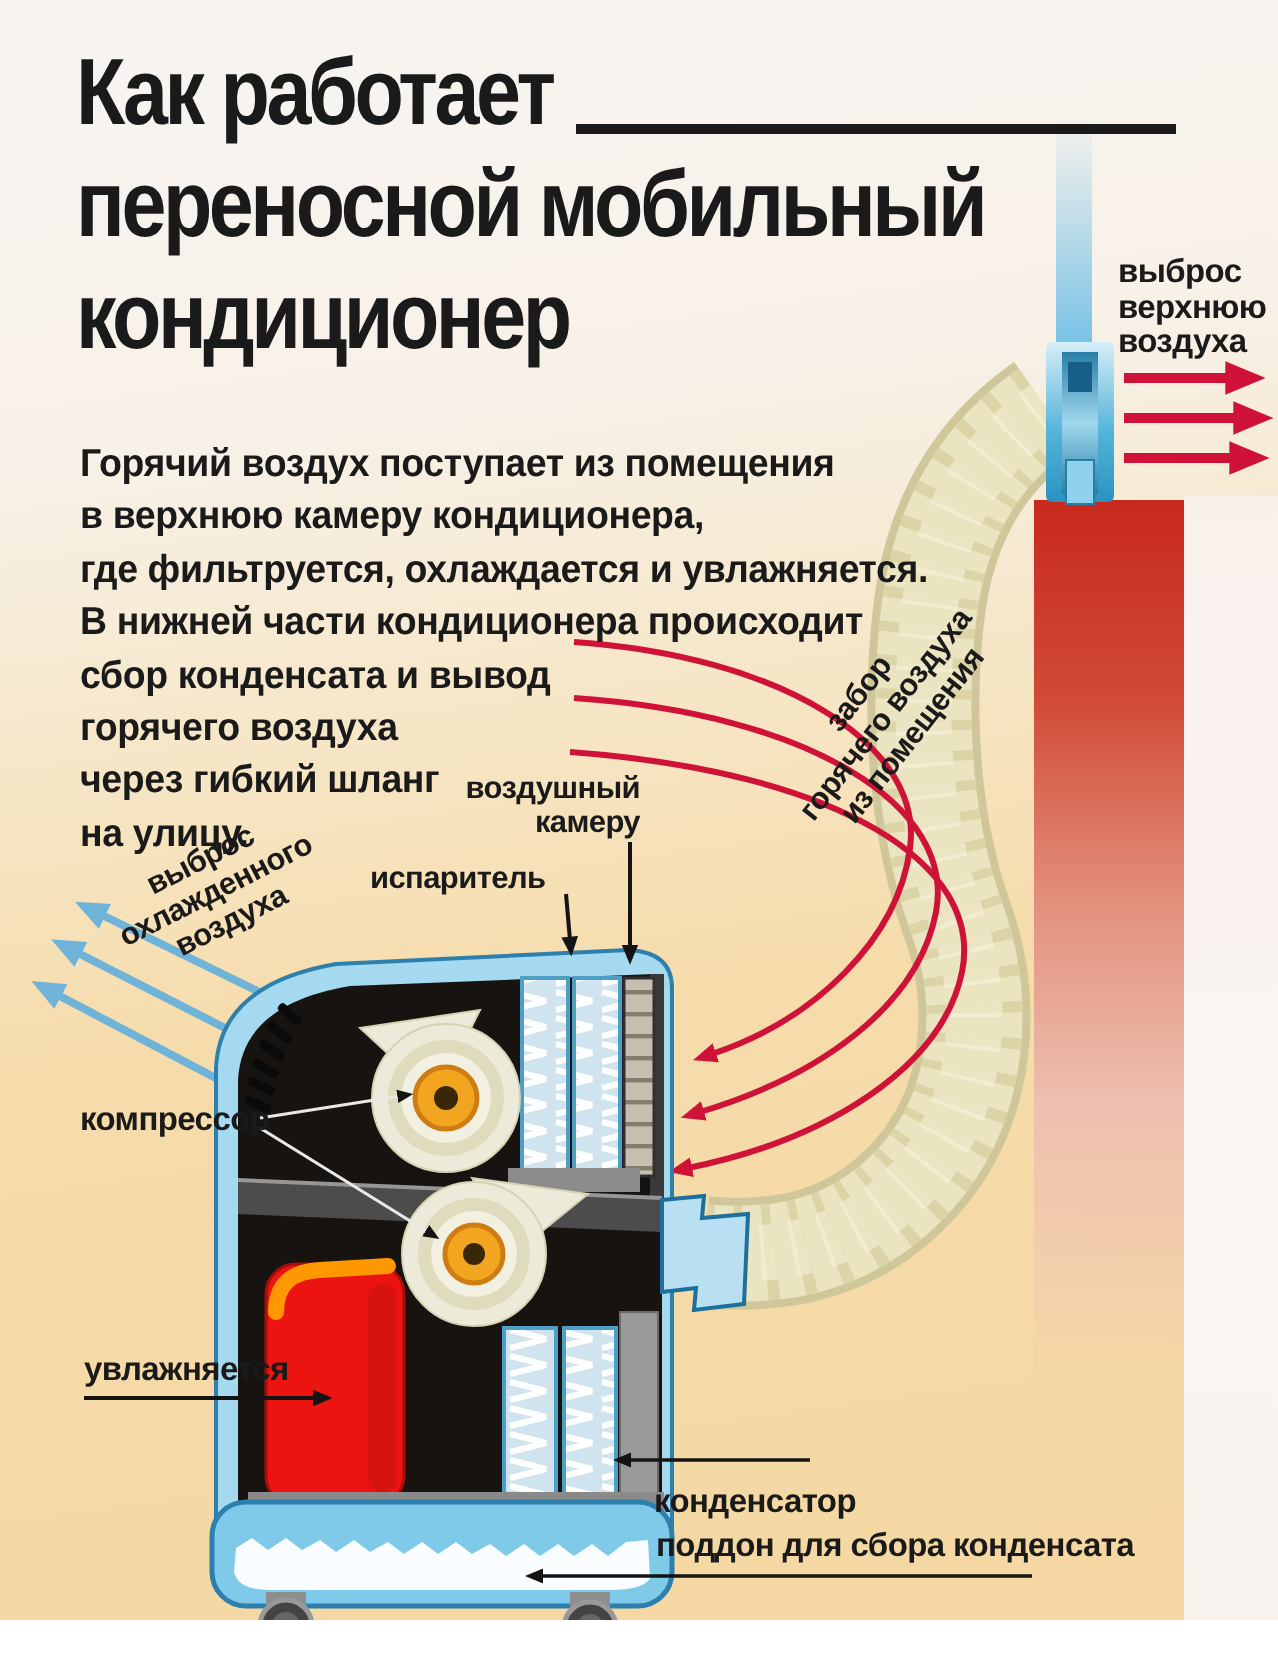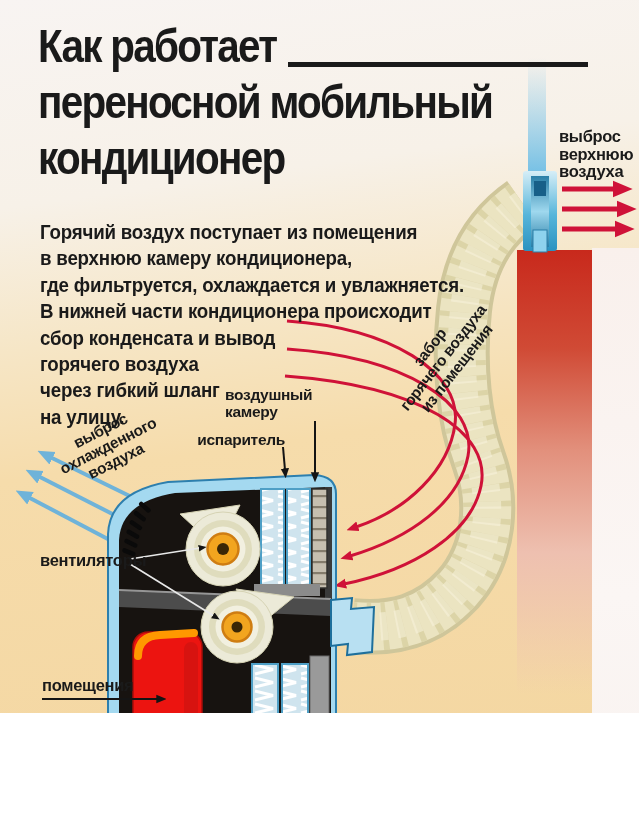--- a/index.html
+++ b/index.html
@@ -1,37 +1,37 @@
 <!DOCTYPE html>
 <html style="--hot-arrow: #cf1238; --cool-arrow: #6fb3d9; --heat-wall-top: #c8291c; --hose: #ebe4c1; --unit-casing: #a4d9f0; --unit-interior: #171310; --compressor-red: #ec1410; --fan-hub-orange: #f2a51f; --tray-blue: #7fc9e9; --background-tan: #f6dcab;"><head>
 <meta charset="utf-8">
 <style>
   html,body{margin:0;padding:0;}
   #canvas{
-    position:relative;width:639px;height:713px;overflow:hidden;
+    position:relative;width:639px;height:810px;overflow:hidden;
     font-family:"Liberation Sans",sans-serif;color:#1a1a1a;
     background:linear-gradient(172deg,#f8f4f2 0%,#f7f1e8 26%,#f6e6c6 44%,#f6dcab 60%,#f4d7a2 100%);
   }
   .abs{position:absolute;}
   #right-strip{left:592px;top:248px;width:47px;height:579px;
     background:linear-gradient(to bottom,#f9f0ec,#fbf6f4 60%,#f8f2ef);}
   #heat-wall{left:517px;top:250px;width:75px;height:445px;
     background:linear-gradient(to bottom,var(--heat-wall-top) 0%,#d04a35 22%,#e2907c 45%,#eec0b0 68%,rgba(246,222,208,0) 100%);}
   svg#diagram{left:0;top:0;}
   .title-line{font-size:47px;line-height:1;font-weight:bold;letter-spacing:-2px;
     transform:scaleX(.86);transform-origin:left top;white-space:nowrap;}
   #title-rule{left:288px;top:62px;width:300px;height:5px;background:#1a1a1a;}
   #intro{font-size:19.5px;line-height:26.4px;font-weight:bold;letter-spacing:-0.2px;
     transform:scaleX(.96);transform-origin:left top;white-space:nowrap;}
   .lbl{font-weight:bold;font-size:16.5px;line-height:18px;letter-spacing:-0.3px;white-space:nowrap;}
   .lbl-sm{font-weight:bold;font-size:15.5px;line-height:17px;letter-spacing:-0.3px;white-space:nowrap;}
   #label-intake{width:150px;text-align:center;transform:rotate(-52deg);}
   #label-cool{width:140px;text-align:center;transform:rotate(-27deg);}
-  #label-evaporator{width:100px;text-align:right;}
-  #label-air-filter{width:95px;}
+  #label-evaporator{width:100px;text-align:left;}
+  #label-air-filter{width:95px;text-align:right;}
 </style>
 </head>
 <body>
 
 <div id="canvas">
 
   <div class="abs" id="right-strip"></div>
   <div class="abs" id="heat-wall"></div>
 
   <svg id="diagram" class="abs" width="639" height="827" viewBox="0 0 639 827">
@@ -224,17 +224,18 @@
     <div>охлажденного</div>
     <div>воздуха</div>
   </div>
 
   <div class="abs lbl-sm" id="label-air-filter" style="left:225px;top:386px">
     <div>воздушный</div>
     <div>камеру</div>
   </div>
 
   <div class="abs lbl-sm" id="label-evaporator" style="left:185px;top:431px">испаритель</div>
-  <div class="abs lbl" style="left:40px;top:551px">вентиляторы</div>
-  <div class="abs lbl" style="left:42px;top:676px">помещения</div>
+  <div class="abs lbl" style="left:40px;top:551px">компрессор</div>
+  <div class="abs lbl" style="left:42px;top:676px">увлажняется</div>
   <div class="abs lbl" style="left:327px;top:742px">конденсатор</div>
+  <div class="abs lbl" style="left:328px;top:764px">поддон для сбора конденсата</div>
 
 </div>
 
 </body></html>

